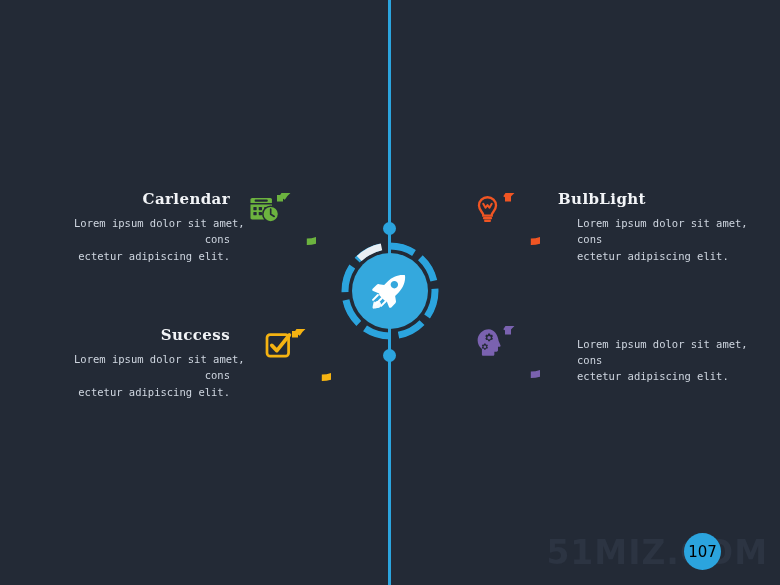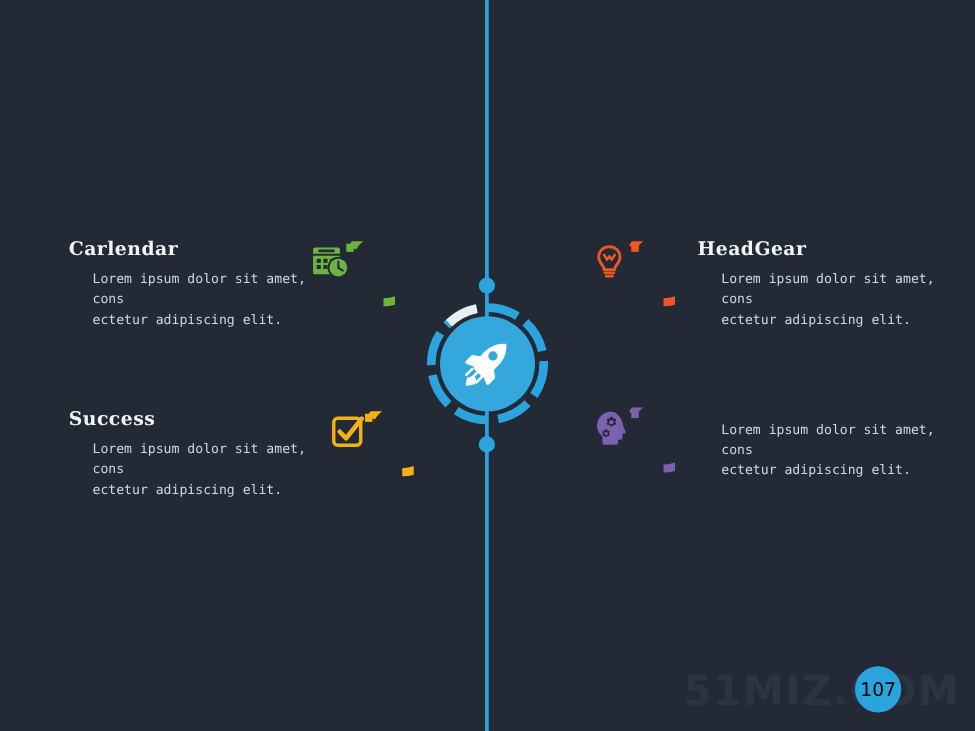--- a/index.html
+++ b/index.html
@@ -81,21 +81,21 @@
   .badge .glyph {
     position: absolute;
     left: 0; top: 0;
     width: 68px; height: 68px;
     display: flex;
     align-items: center;
     justify-content: center;
   }
 
   .texts { width: 175px; }
-  .texts.left  { margin-right: 18px; }
+  .texts.left  { text-align: right; margin-right: 18px; }
   .texts.right { text-align: left;  margin-left: 18px; }
 
   .title {
     font-family: "DejaVu Serif", "Liberation Serif", serif;
     font-weight: bold;
     font-size: 15px;
     color: #f2f4f7;
     letter-spacing: 0.4px;
     margin-bottom: 7px;
     white-space: nowrap;
@@ -242,21 +242,21 @@
         <g fill="none" stroke="#f05523" stroke-width="3">
           <path d="M20 5.5c-6.1 0-11 4.7-11 10.5 0 3.9 2.1 6.6 3.8 8.8 1 1.3 1.7 2.3 1.7 3.4v1.1h11v-1.1c0-1.1.7-2.1 1.7-3.4 1.7-2.2 3.8-4.9 3.8-8.8 0-5.8-4.9-10.5-11-10.5z"></path>
           <path d="M15.5 32.6h9" stroke-linecap="round"></path>
           <path d="M17 36h6" stroke-linecap="round"></path>
         </g>
         <path d="M14.5 14l3 5 2.5-3.4 2.5 3.4 3-5" fill="none" stroke="#f05523" stroke-width="2.6" stroke-linecap="round" stroke-linejoin="round"></path>
       </svg>
     </div>
   </div>
   <div class="texts right">
-    <div class="title">HeadGear</div>
+    <div class="title">BulbLight</div>
     <div class="desc">
       <span class="ln">Lorem ipsum dolor sit amet,</span>
       <span class="ln">cons</span>
       <span class="ln">ectetur adipiscing elit.</span>
     </div>
   </div>
 </div>
 
 <div class="item right" style="left:472px; top:326px;">
   <div class="badge">

